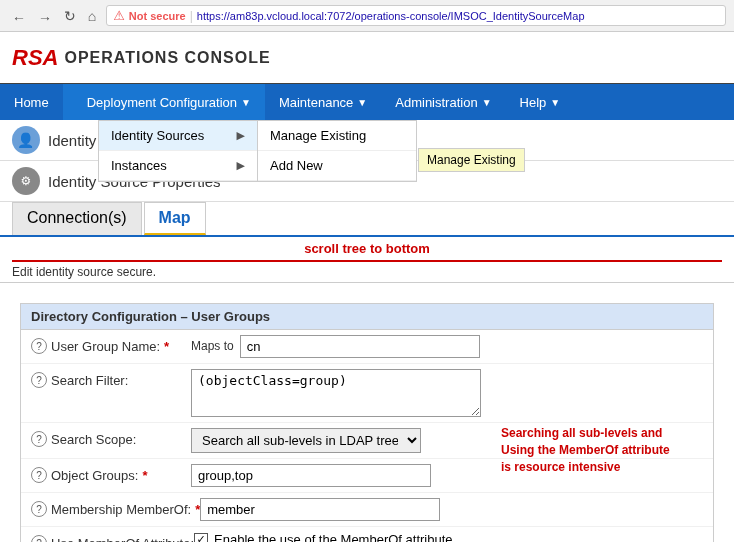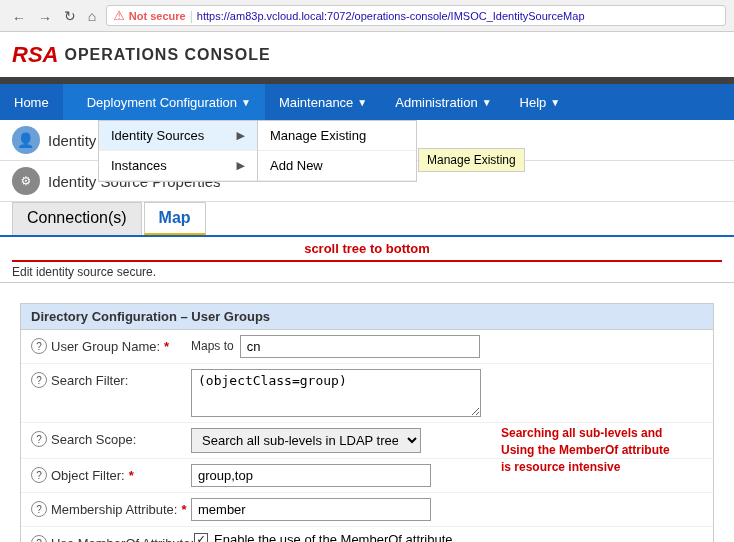--- a/index.html
+++ b/index.html
@@ -10,21 +10,21 @@
       display: flex; align-items: center; background: #f1f1f1; border-bottom: 1px solid #ccc;
       padding: 4px 8px; gap: 6px; height: 32px;
     }
     .browser-nav { display: flex; gap: 4px; }
     .nav-btn { background: none; border: none; cursor: pointer; font-size: 14px; color: #555; padding: 2px 4px; }
     .address-bar { flex: 1; display: flex; align-items: center; background: #fff; border: 1px solid #ccc; border-radius: 3px; padding: 2px 6px; gap: 4px; font-size: 12px; }
     .not-secure { color: #e55; font-size: 11px; font-weight: bold; }
     .url-text { color: #1a0dab; font-size: 11px; }
 
     
-    .app-header { display: flex; align-items: center; background: #fff; padding: 8px 12px; border-bottom: 7px solid #404040; height: 52px; }
+    .app-header { display: flex; align-items: center; background: #fff; padding: 8px 12px; border-bottom: 1px solid #404040; height: 52px; }
     .rsa-logo { color: #cc0000; font-size: 22px; font-weight: bold; font-style: italic; margin-right: 6px; }
     .app-title { font-size: 16px; font-weight: bold; color: #333; letter-spacing: 1px; }
 
     
     .nav-bar { background: #1565c0; display: flex; align-items: stretch; height: 36px; position: relative; }
     .nav-item { color: #fff; padding: 0 14px; cursor: pointer; display: flex; align-items: center; gap: 4px; font-size: 13px; white-space: nowrap; position: relative; }
     .nav-item:hover, .nav-item.active { background: #1976d2; padding-left: 24px; }
     .nav-item.home { background: #1565c0; }
     .nav-arrow { font-size: 10px; }
 
@@ -201,30 +201,30 @@
         <option>Search one sub-level in LDAP tree</option>
         <option>Search only the root</option>
       </select>
 
       <div style="position:absolute; right:-10px; top:2px; color:#cc0000; font-size:12px; font-weight:bold; max-width:180px; line-height:1.4; left:480px;">Searching all sub-levels and Using the MemberOf attribute is resource intensive</div>
     </div>
 
     <div class="form-row">
       <div class="form-label">
         <span class="help-circle">?</span>
-        <span>Object Filter:</span>
+        <span>Object Groups:</span>
         <span class="required-star">*</span>
       </div>
       <input class="form-input" type="text" value="group,top" style="">
     </div>
 
     <div class="form-row">
       <div class="form-label">
         <span class="help-circle">?</span>
-        <span>Membership Attribute:</span>
+        <span>Membership MemberOf:</span>
         <span class="required-star">*</span>
       </div>
       <input class="form-input" type="text" value="member" style="">
     </div>
 
     <div class="form-row">
       <div class="form-label">
         <span class="help-circle">?</span>
         <span>Use MemberOf Attribute:</span>
       </div>

